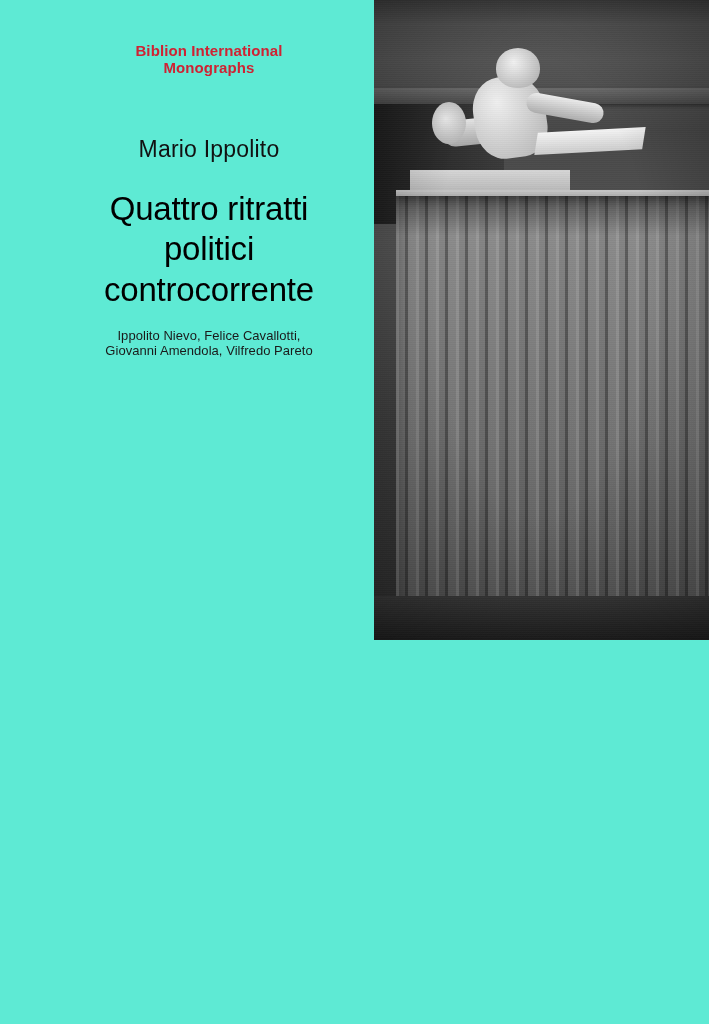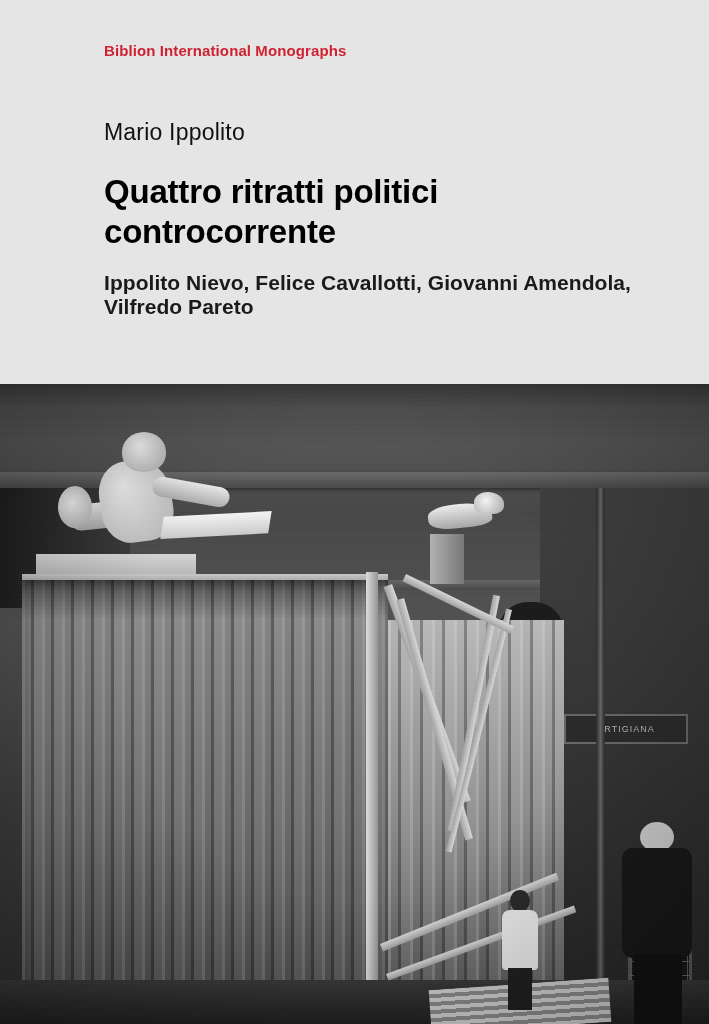--- a/index.html
+++ b/index.html
@@ -12,23 +12,24 @@
     height: 1024px;
     overflow: hidden;
     font-family: "Liberation Sans", sans-serif;
     position: relative;
   }
 
   .cover {
     position: relative;
     width: 709px;
     height: 1024px;
-    background: #e5e5e5;
+    background: #5eead4;
     display: flex;
-    flex-direction: column;
+    flex-direction: row;
+    text-align: center;
   }
 
   .text-block {
     padding: 42px 60px 0 104px;
     box-sizing: border-box;
     height: 384px;
     position: relative;
   }
 
   .series {
@@ -43,30 +44,30 @@
     color: #111111;
     font-size: 23px;
     font-weight: normal;
     margin: 0 0 26px 0;
     letter-spacing: 0.2px;
   }
 
   .title {
     color: #000000;
     font-size: 33px;
-    font-weight: bold;
+    font-weight: normal;
     line-height: 1.22;
     margin: 0 0 18px 0;
     letter-spacing: -0.2px;
   }
 
   .subtitle {
     color: #1a1a1a;
-    font-size: 21px;
-    font-weight: bold;
+    font-size: 13px;
+    font-weight: normal;
     margin: 0 0 38px 0;
     letter-spacing: 0.05px;
   }
 
   .editor {
     color: #111111;
     font-size: 17.5px;
     font-weight: normal;
     margin: 0;
     letter-spacing: 0.1px;

